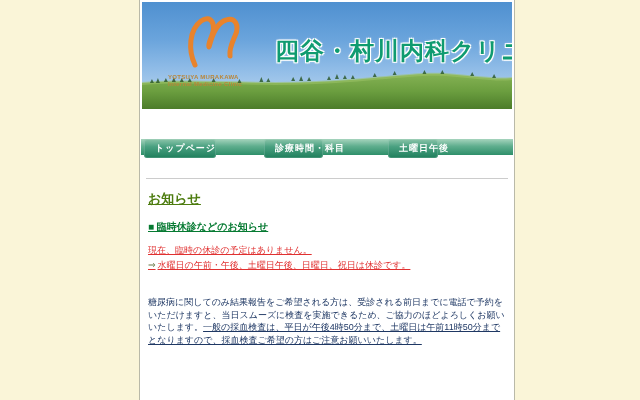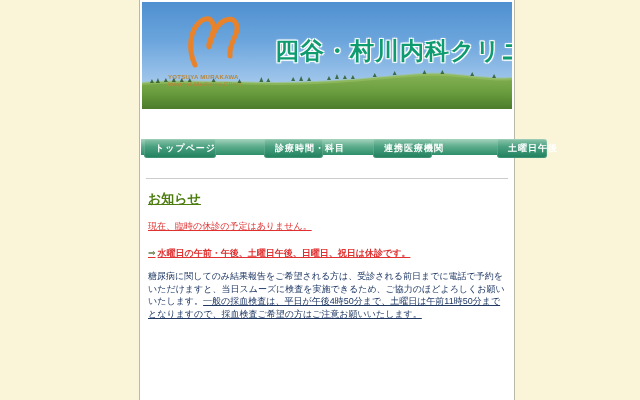--- a/index.html
+++ b/index.html
@@ -62,22 +62,22 @@
   .sec-heading{
     color:#067a32;font-size:10px;font-weight:bold;text-decoration:underline;
     margin:0 0 10px 0;
   }
   .content p{margin:0 0 11px 0;font-size:9px;line-height:12.5px;}
   .red{color:#e03030;text-decoration:underline;}
   .red-line{color:#e03030;text-decoration:underline;font-size:9px;line-height:12.5px;}
   .arrow{color:#6b7b4b;text-decoration:none;margin-right:2px;}
   .navy{color:#1f3864;}
   .navy-u{color:#1f3864;text-decoration:underline;}
-  .mb2{margin-bottom:14px;}
-  .gap-after-notice{margin-bottom:11px;font-weight:bold;}
+  .mb2{margin-bottom:2px;}
+  .gap-after-notice{margin-bottom:25px;}
 </style>
 </head>
 <body>
 
 <div class="container">
 
   <div class="photo">
     <svg class="scene" viewBox="0 0 372 42" preserveAspectRatio="none">
       <defs>
         <linearGradient id="g-field" x1="0" y1="0" x2="0" y2="1">
@@ -102,35 +102,32 @@
 
   <div class="navbar">
     <div class="nav-btn b1">
         <span class="tick"></span>
         <span>トップページ</span>
       </div>
     <div class="nav-btn b3">
         <span class="tick"></span>
         <span>診療時間・科目</span>
       </div>
-    <div class="nav-btn b4">
-        <span class="tick"></span>
-        <span>連携医療機関</span>
-      </div>
     <div class="nav-btn b5">
         <span class="tick"></span>
         <span>土曜日午後</span>
       </div>
   </div>
 
   <div class="divider"></div>
 
   <div class="content">
     <div class="page-title">お知らせ</div>
 
+    <div class="sec-heading">■ 臨時休診などのお知らせ</div>
 
     <div class="red-line mb2">現在、臨時の休診の予定はありません。</div>
     <div class="red-line gap-after-notice"><span class="arrow">⇒</span><span>水曜日の午前・午後、土曜日午後、日曜日、祝日は休診です。</span></div>
 
 
     <p><span class="navy">糖尿病に関してのみ結果報告をご希望される方は、受診される前日までに電話で予約をいただけますと、当日スムーズに検査を実施できるため、ご協力のほどよろしくお願いいたします。</span><span class="navy-u">一般の採血検査は、平日が午後4時50分まで、土曜日は午前11時50分までとなりますので、採血検査ご希望の方はご注意お願いいたします。</span></p>
 
     
 
     

